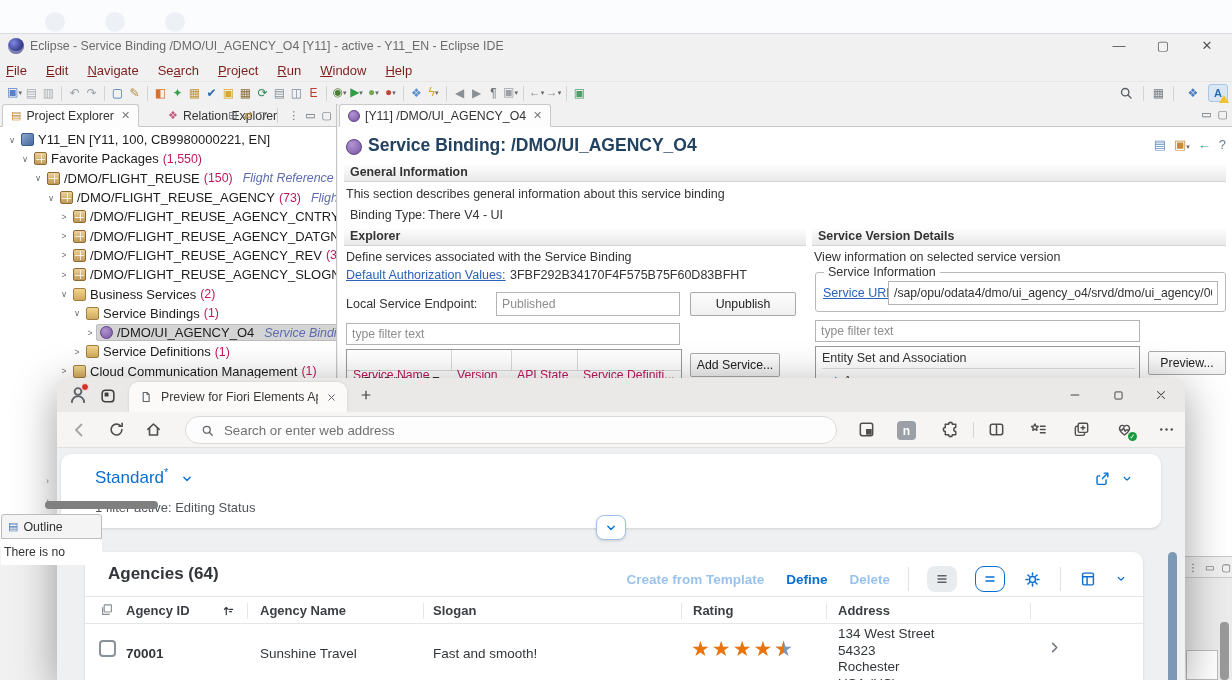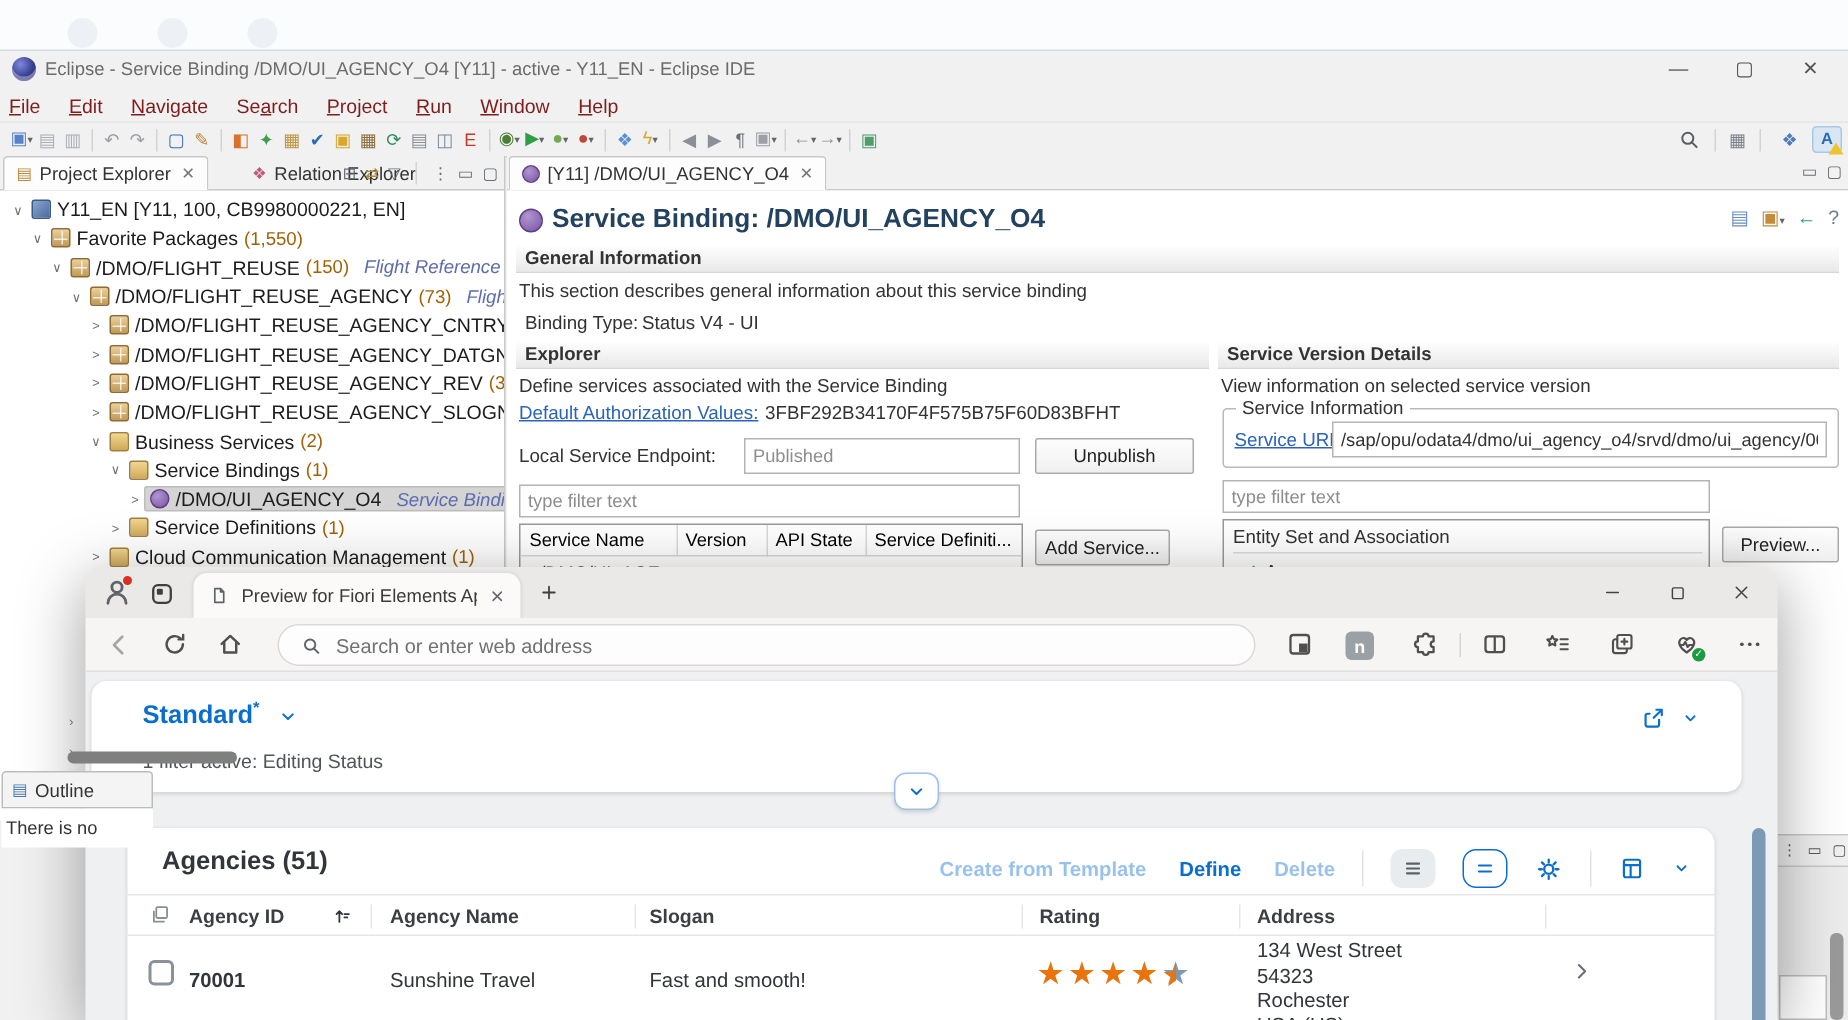--- a/index.html
+++ b/index.html
@@ -42,41 +42,41 @@
   .vicons{position:absolute;right:4px;top:4px;display:flex;align-items:center;gap:6px;color:#6a6f75;font-size:11px}
 
   
   #pe-panel{position:absolute;left:0;top:70px;width:337px;height:443px;background:#fff;border-right:1px solid #c6c6c6}
   #pe-tree{position:absolute;left:0;top:26px;width:100%;height:380px;overflow:hidden}
   .trow{height:19.3px;display:flex;align-items:center;white-space:nowrap}
   .texp{width:12px;font-size:8.5px;color:#6e6e6e;text-align:center;flex:none}
   .tsel{display:flex;align-items:center;gap:4px;padding:0 3px;border-radius:2px}
   .tsel.on{background:#d4d4d4;border:1px solid #bdbdbd}
   .tlabel{font-size:13px;color:#1c1c1c}
-  .tcount{font-size:12.4px;color:#a16207}
+  .tcount{font-size:12.4px;color:#be185d}
   .tdesc{font-size:12.4px;color:#5d6cae;font-style:italic;margin-left:6px}
   .ti{width:13px;height:13px;display:inline-block;border-radius:2px;flex:none;position:relative}
   .ti-system{background:linear-gradient(135deg,#8aa7cf,#49699e);border:1px solid #3c5a88}
   .ti-favpkg,.ti-package{background:linear-gradient(#ecd09a,#c09a57);border:1px solid #8f6a35}
   .ti-package::before,.ti-favpkg::before{content:"";position:absolute;left:50%;top:1px;bottom:1px;width:1px;background:rgba(255,255,255,.75)}
   .ti-package::after,.ti-favpkg::after{content:"";position:absolute;top:50%;left:1px;right:1px;height:1px;background:rgba(255,255,255,.75)}
   .ti-folder{background:linear-gradient(#f2d68f,#d0a95a);border:1px solid #a07f42}
   .ti-srvb{background:radial-gradient(circle at 35% 32%,#b195d2,#7a54a3);border:1px solid #5e3f85;border-radius:50%}
   .pe-chev{position:absolute;font-size:9px;color:#888}
 
   
   #ed-tabs{position:absolute;left:338px;top:70px;width:894px;height:23px;background:#f1f1f1;border-bottom:1px solid #c9c9c9}
   #ed-content{position:absolute;left:338px;top:93px;width:894px;height:554px;background:#fff;font-size:12.5px;color:#333}
   .band{position:absolute;height:19px;background:linear-gradient(#ffffff,#e9e9e9);border-bottom:1px solid #d6d6d6;font-weight:bold;font-size:12.4px;color:#333;padding:2px 0 0 6px}
   .lnk{color:#2a63b8;text-decoration:underline}
   .einput{position:absolute;border:1px solid #b4b4b4;background:#fff;font-family:"Liberation Sans",sans-serif;font-size:12.2px;color:#333;padding:2px 5px;outline:none}
   .einput::placeholder{color:#8d8d8d}
   .ebtn{position:absolute;background:linear-gradient(#fdfdfd,#f0f0f0);border:1px solid #a9a9a9;font-size:12.3px;color:#222;text-align:center;border-radius:2px;display:flex;align-items:center;justify-content:center}
   .etable{position:absolute;border:1px solid #9a9a9a;background:#fff}
-  .eth{position:absolute;top:3px;font-size:12.2px;color:#000000}
+  .eth{position:absolute;top:18px;font-size:12.2px;color:#be185d}
   .etdiv{position:absolute;top:0;width:1px;background:#d9d9d9}
   .ed-icon{font-size:13px}
 
   
   #rs-iconrow{position:absolute;left:1178px;top:556px;width:54px;height:22px;background:#f0f0f0;border-top:1px solid #c9c9c9;border-bottom:1px solid #c9c9c9;display:flex;align-items:center;gap:7px;padding-left:10px;color:#5a5a5a;font-size:10px}
   #rs-gray{position:absolute;left:1178px;top:578px;width:54px;height:102px;background:#ececec}
   #rs-box{position:absolute;left:1186px;top:650px;width:32px;height:30px;background:#fff;border:1px solid #bdbdbd}
   #rs-vscroll{position:absolute;left:1220px;top:622px;width:9px;height:58px;background:#9a9a9a;border-radius:4px}
 
   
@@ -91,21 +91,21 @@
   .bric{position:absolute;top:42px;color:#4f4f4f}
   #br-address{position:absolute;left:128px;top:38px;width:652px;height:28px;border-radius:14px;background:#fdfdfd;border:1px solid #dbd9d7;display:flex;align-items:center;gap:9px;padding:0 14px;color:#5f6368}
   #br-address input{border:none;outline:none;background:transparent;font-family:"Liberation Sans",sans-serif;font-size:13.3px;color:#444;width:100%}
   #br-address input::placeholder{color:#717171}
   .nbadge{width:19px;height:19px;border-radius:4px;background:#9aa0a6;color:#fff;font-size:12px;font-weight:bold;display:flex;align-items:center;justify-content:center}
   .brdiv{position:absolute;top:44px;width:1px;height:16px;background:#d6d4d2}
   #br-content{position:absolute;left:0;top:70px;width:100%;height:232px;background:#eef0f1}
 
   
   .card{position:absolute;background:#fff;border-radius:10px;box-shadow:0 1px 3px rgba(0,0,0,.13)}
-  #f-variant{font-size:17px;font-weight:bold;color:#0a6ed1}
+  #f-variant{font-size:17px;font-weight:normal;color:#0a6ed1}
   #f-variant sup{font-size:11px}
   #f-filterline{font-size:13px;color:#51555a}
   #f-chevbtn{position:absolute;left:539px;top:67px;width:30px;height:25px;background:#fff;border:1px solid #9fc1e8;border-radius:8px;display:flex;align-items:center;justify-content:center;box-shadow:0 1px 3px rgba(0,0,0,.15);color:#0a6ed1}
   #f-scroll{position:absolute;left:1111px;top:104px;width:9px;height:166px;background:#7e99b6;border-radius:4.5px}
   #f-title{position:absolute;left:23px;top:12px;font-size:17px;font-weight:bold;color:#32363a}
   #f-actionbar{position:absolute;right:16px;top:14px;display:flex;align-items:center;gap:18px}
   .f-act{font-size:13.5px;font-weight:600;color:#0a6ed1}
   .f-act.dis{color:rgba(10,110,209,.42)}
   .f-sep{width:1px;height:24px;background:#dfe3e7}
   .f-tgl{width:30px;height:26px;border-radius:8px;display:flex;align-items:center;justify-content:center;color:#5c6168;background:#e9ecef}
@@ -371,21 +371,21 @@
       <div class="abs" style="right:6px;top:10px;display:flex;gap:8px;align-items:center">
         <span class="ed-icon" style="color:#6a8fc0">▤</span>
         <span class="ed-icon" style="color:#c78a3a">▣<i class="dd" style="font-style:normal;font-size:7px;color:#666">▾</i></span>
         <span class="ed-icon" style="color:#2a9d8f">←</span>
         <span class="ed-icon" style="color:#6a7a8a">?</span>
       </div>
 
       <div class="band" style="left:6px;top:36px;width:882px">General Information</div>
       <div class="abs nw" style="left:8px;top:60px">This section describes general information about this service binding</div>
       <div class="abs nw" style="left:12px;top:81px">Binding Type:</div>
-      <div class="abs nw" style="left:90px;top:81px">Status V4 - UI</div>
+      <div class="abs nw" style="left:90px;top:81px">There V4 - UI</div>
 
       
       <div class="band" style="left:6px;top:100px;width:462px">Explorer</div>
       <div class="abs nw" style="left:8px;top:123px">Define services associated with the Service Binding</div>
       <a class="abs nw lnk" style="left:8px;top:141px">Default Authorization Values:</a>
       <div class="abs nw" style="left:172px;top:141px">3FBF292B34170F4F575B75F60D83BFHT</div>
       <div class="abs nw" style="left:8px;top:170px">Local Service Endpoint:</div>
       <input class="einput" style="left: 158px; top: 165px; width: 184px; height: 24px;" readonly="" placeholder="Published">
       <div class="ebtn" style="left:352px;top:165px;width:106px;height:24px">Unpublish</div>
       <input class="einput" style="left: 8px; top: 196px; width: 334px; height: 22px;" readonly="" placeholder="type filter text">
@@ -591,21 +591,21 @@
       </div>
 
       <div id="f-chevbtn">
         <svg width="14" height="14" viewBox="0 0 20 20" fill="none" stroke="currentColor" stroke-width="2" stroke-linecap="round" stroke-linejoin="round">
             <path d="M5.5 7.5 L10 12 L14.5 7.5"></path>
           </svg>
       </div>
       <div id="f-scroll"></div>
 
       <div class="card" style="left:28px;top:104px;width:1058px;height:240px;border-radius:10px 10px 0 0">
-        <div id="f-title" class="nw">Agencies (51)</div>
+        <div id="f-title" class="nw">Agencies (64)</div>
         <div id="f-actionbar">
           <span id="f-actions" style="display:flex;gap:22px;align-items:flex-end">
               <span class="f-act dis">Create from Template</span>
               <span class="f-act">Define</span>
               <span class="f-act dis">Delete</span>
             </span>
           <span class="f-sep"></span>
           <span class="f-tgl">
             <svg width="16" height="16" viewBox="0 0 20 20" fill="none" stroke="currentColor" stroke-width="1.8" stroke-linecap="round">
                 <path d="M5 6 H15 M5 10 H15 M5 14 H15"></path>

